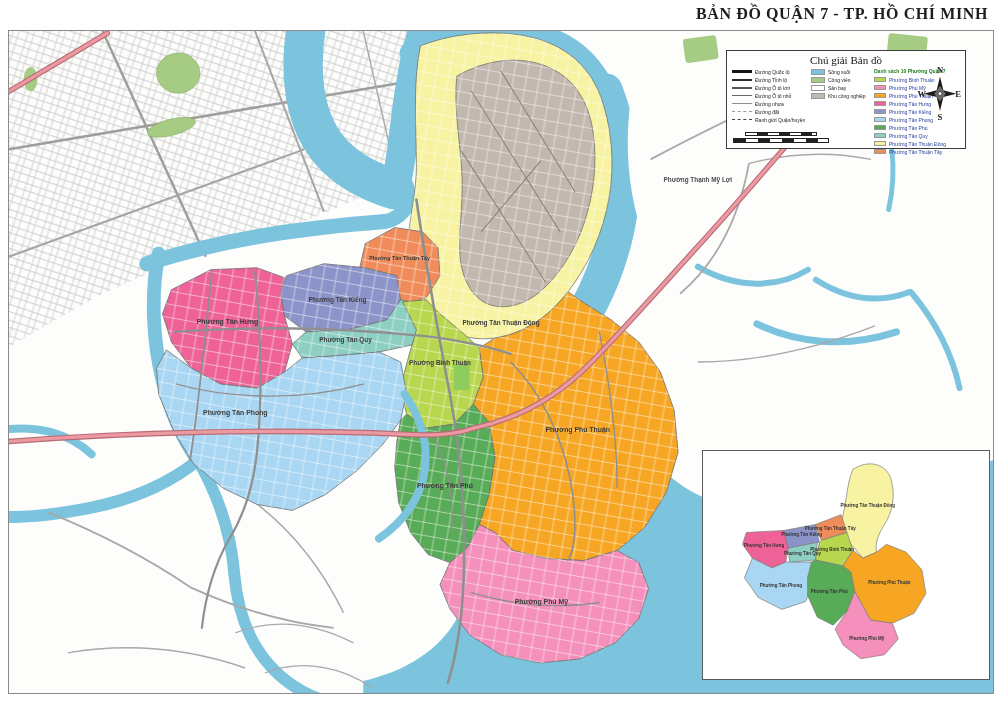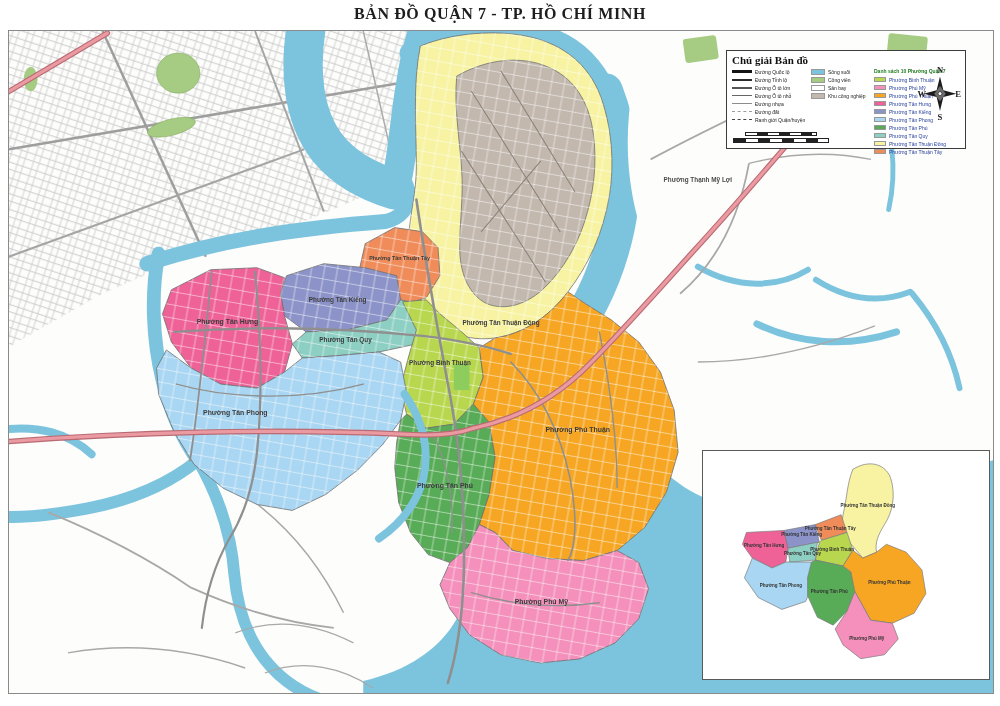--- a/index.html
+++ b/index.html
@@ -1,28 +1,28 @@
 <!DOCTYPE html>
 <html><head>
 <meta charset="utf-8">
 <style>
   html,body{margin:0;padding:0;background:#e8e8e8;}
   .page{position:relative;width:1000px;height:706px;background:#ffffff;overflow:hidden;
         font-family:"Liberation Sans",sans-serif;}
-  .map-title{position:absolute;top:5px;left:0;right:0;text-align:center;
+  .map-title{position:absolute;top:5px;left:0;right:12px;text-align:right;
     font-family:"Liberation Serif",serif;font-weight:bold;font-size:16px;
     letter-spacing:.6px;color:#1d1d1d;}
   .mapframe{position:absolute;left:8px;top:30px;width:984px;height:662px;
     border:1px solid #8a8a8a;background:#fdfdfc;}
   .mapframe svg{display:block;width:100%;height:100%;}
 
   
   .legend{position:absolute;left:726px;top:50px;width:240px;height:99px;z-index:3;
     background:#fff;border:1px solid #3c3c3c;padding:3px 5px;box-sizing:border-box;}
-  .legend-title{font-family:"Liberation Serif",serif;font-weight:bold;font-size:11px;color:#111;margin-bottom:2px;}
+  .legend-title{font-family:"Liberation Serif",serif;font-weight:normal;font-size:11px;color:#111;margin-bottom:2px;text-align:center;}
   .legend-cols{display:flex;gap:5px;}
   .lg-col{display:flex;flex-direction:column;gap:1px;}
   .lg-roads{width:74px;} .lg-areas{width:58px;} .lg-wardlist{width:76px;}
   .lg-row{display:flex;align-items:center;gap:3px;height:7px;}
   .lg-sample{width:20px;flex:0 0 20px;height:0;}
   .lg-label{font-size:5px;color:#222;white-space:nowrap;}
   .rs1{border-top:3px solid #141414}.rs2{border-top:2px solid #2b2b2b}
   .rs3{border-top:2px solid #555}.rs4{border-top:1px solid #666}
   .rs5{border-top:1px solid #8d8d8d}.rs6{border-top:1px dashed #9a9a9a}
   .rs7{border-top:1px dashed #444}

